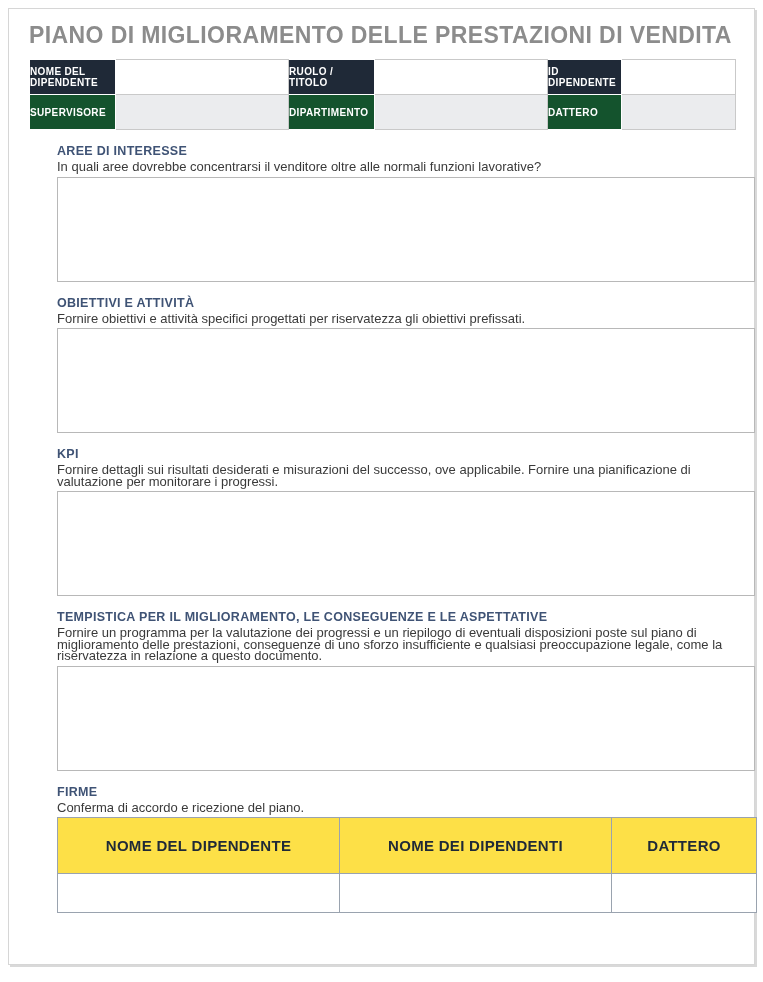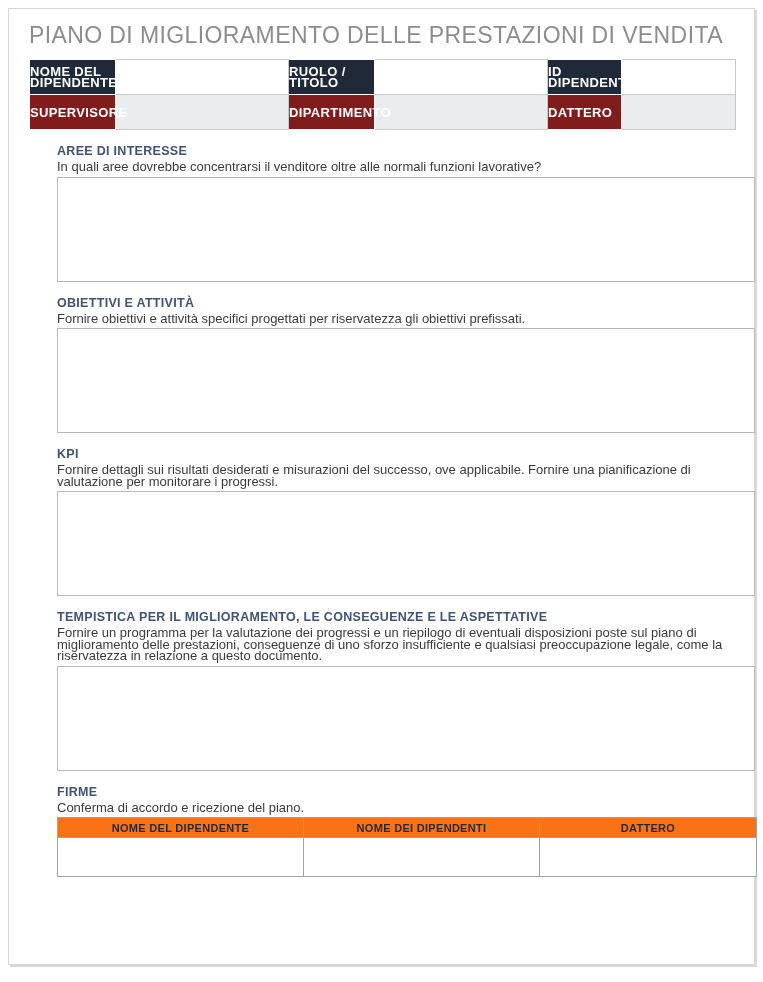--- a/index.html
+++ b/index.html
@@ -38,21 +38,21 @@
   .content {
     position: absolute;
     left: 20px;
     top: 12px;
     width: 700px;
   }
 
   
   .doc-title {
     font-size: 23px;
-    font-weight: normal;
+    font-weight: bold;
     color: #8c8c8c;
     letter-spacing: 0.4px;
     line-height: 28px;
     margin: 0 0 10px 0;
     white-space: nowrap;
   }
 
   
   .info-table {
     border-collapse: collapse;
@@ -60,30 +60,30 @@
     table-layout: fixed;
   }
   .info-table td {
     border: 1px solid #c9c9c9;
     height: 34px;
     padding: 0;
     vertical-align: middle;
   }
   .lbl {
     color: #ffffff;
-    font-size: 13px;
+    font-size: 10px;
     font-weight: bold;
     letter-spacing: 0.35px;
     line-height: 11px;
     padding: 3px 0 3px 7px;
     vertical-align: middle;
     border: 1px solid #ffffff !important;
   }
   .row-dark .lbl { background: #1f2937; }
-  .row-mid  .lbl { background: #7f1d1d; }
+  .row-mid  .lbl { background: #14532d; }
   .row-dark .val { background: #ffffff; }
   .row-mid  .val { background: #ebecee; }
 
   
   .section { margin-top: 14px; margin-left: 28px; }
   .section-title {
     color: #3f5375;
     font-size: 12.5px;
     font-weight: bold;
     letter-spacing: 0.3px;
@@ -109,29 +109,29 @@
   .box-h4 { height: 105px; }
 
   
   .sign-table {
     border-collapse: collapse;
     width: 700px;
     table-layout: fixed;
     margin-top: 2px;
   }
   .sign-table th {
-    background: #f97316;
+    background: #fde047;
     border: 1px solid #9aa3af;
     color: #1f2937;
-    font-size: 11px;
+    font-size: 15px;
     font-weight: bold;
     letter-spacing: 0.3px;
     height: 19px;
     text-align: center;
-    padding: 0;
+    padding: 18px;
   }
   .sign-table td {
     border: 1px solid #9aa3af;
     height: 38px;
     background: #ffffff;
     padding: 0;
   }
 </style>
 </head>
 <body>

